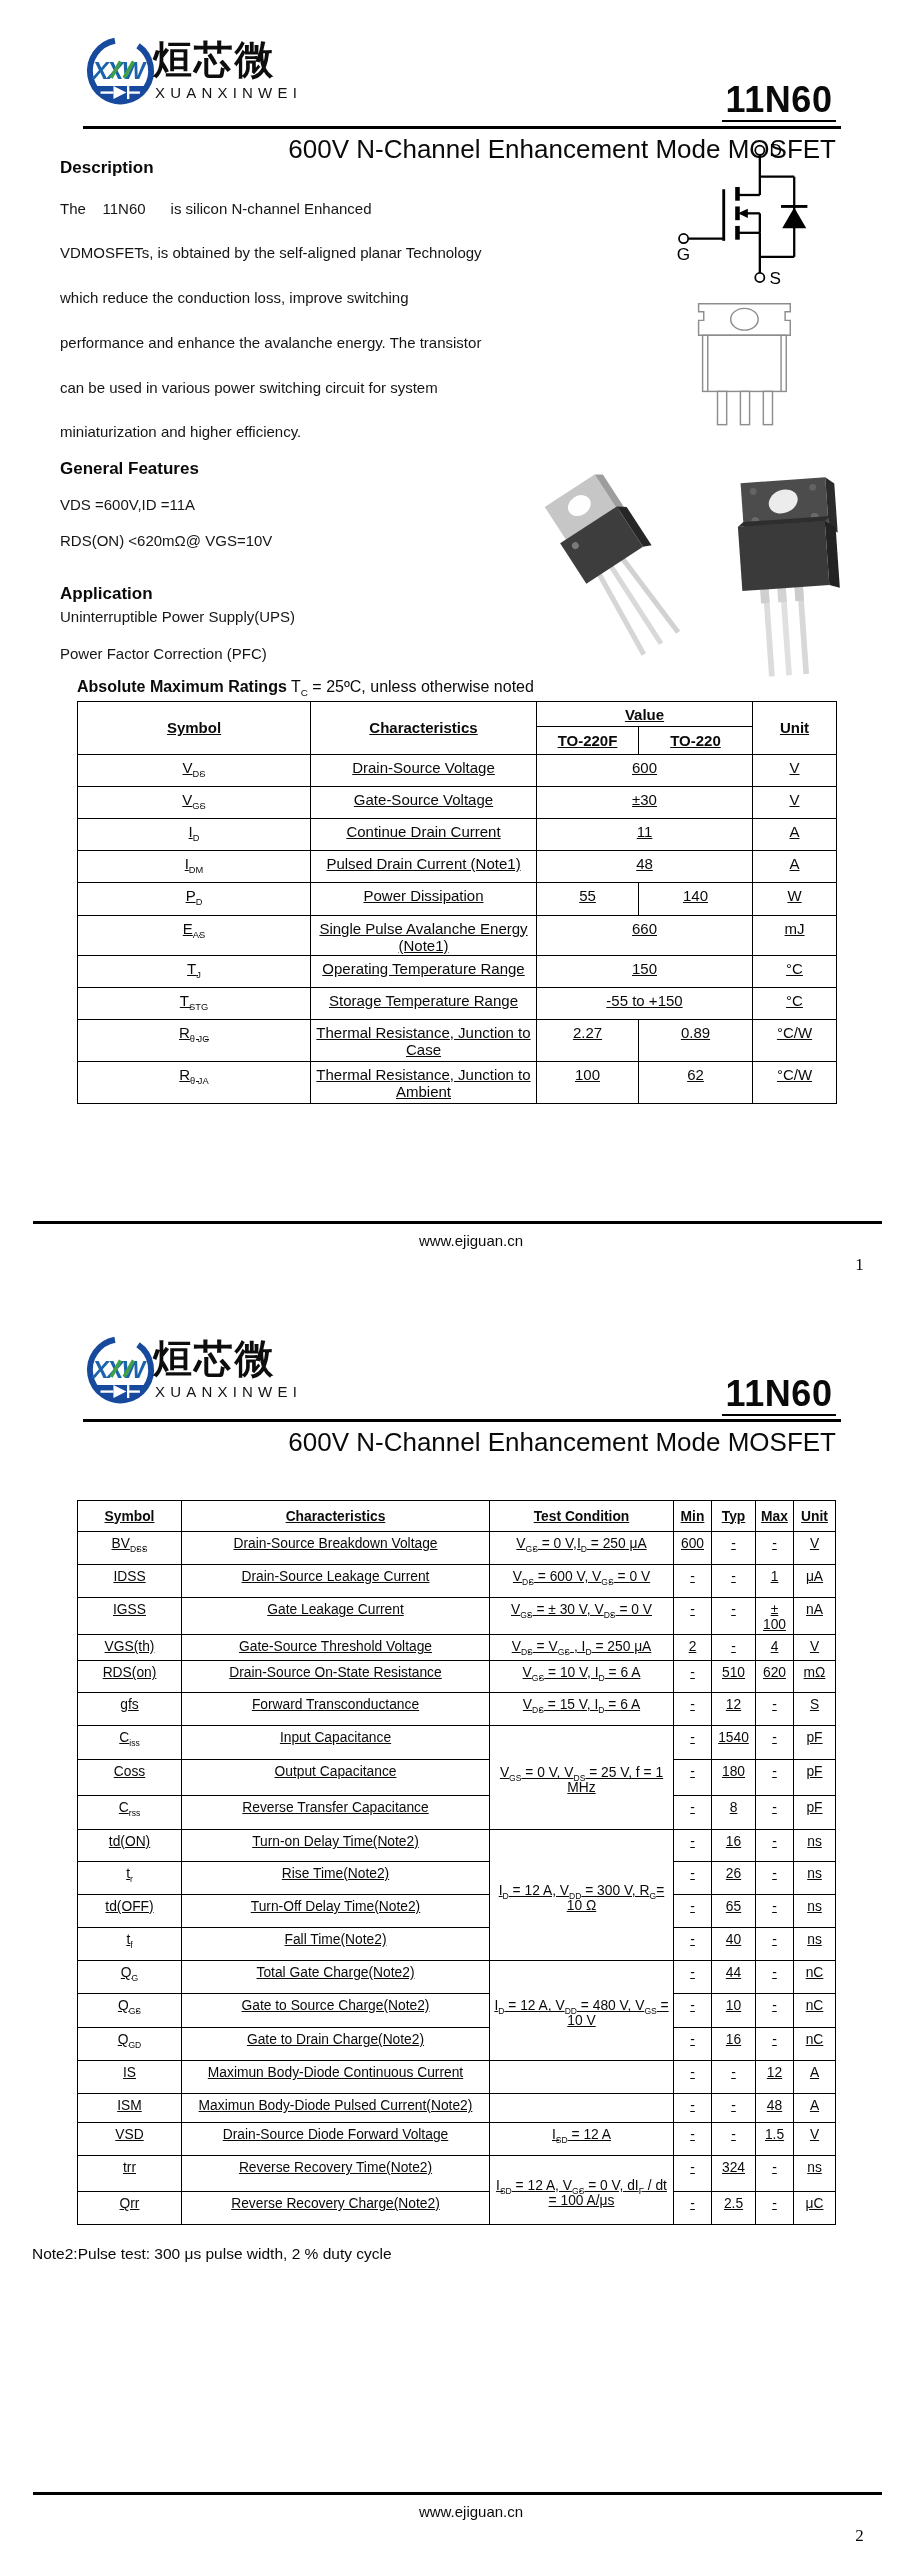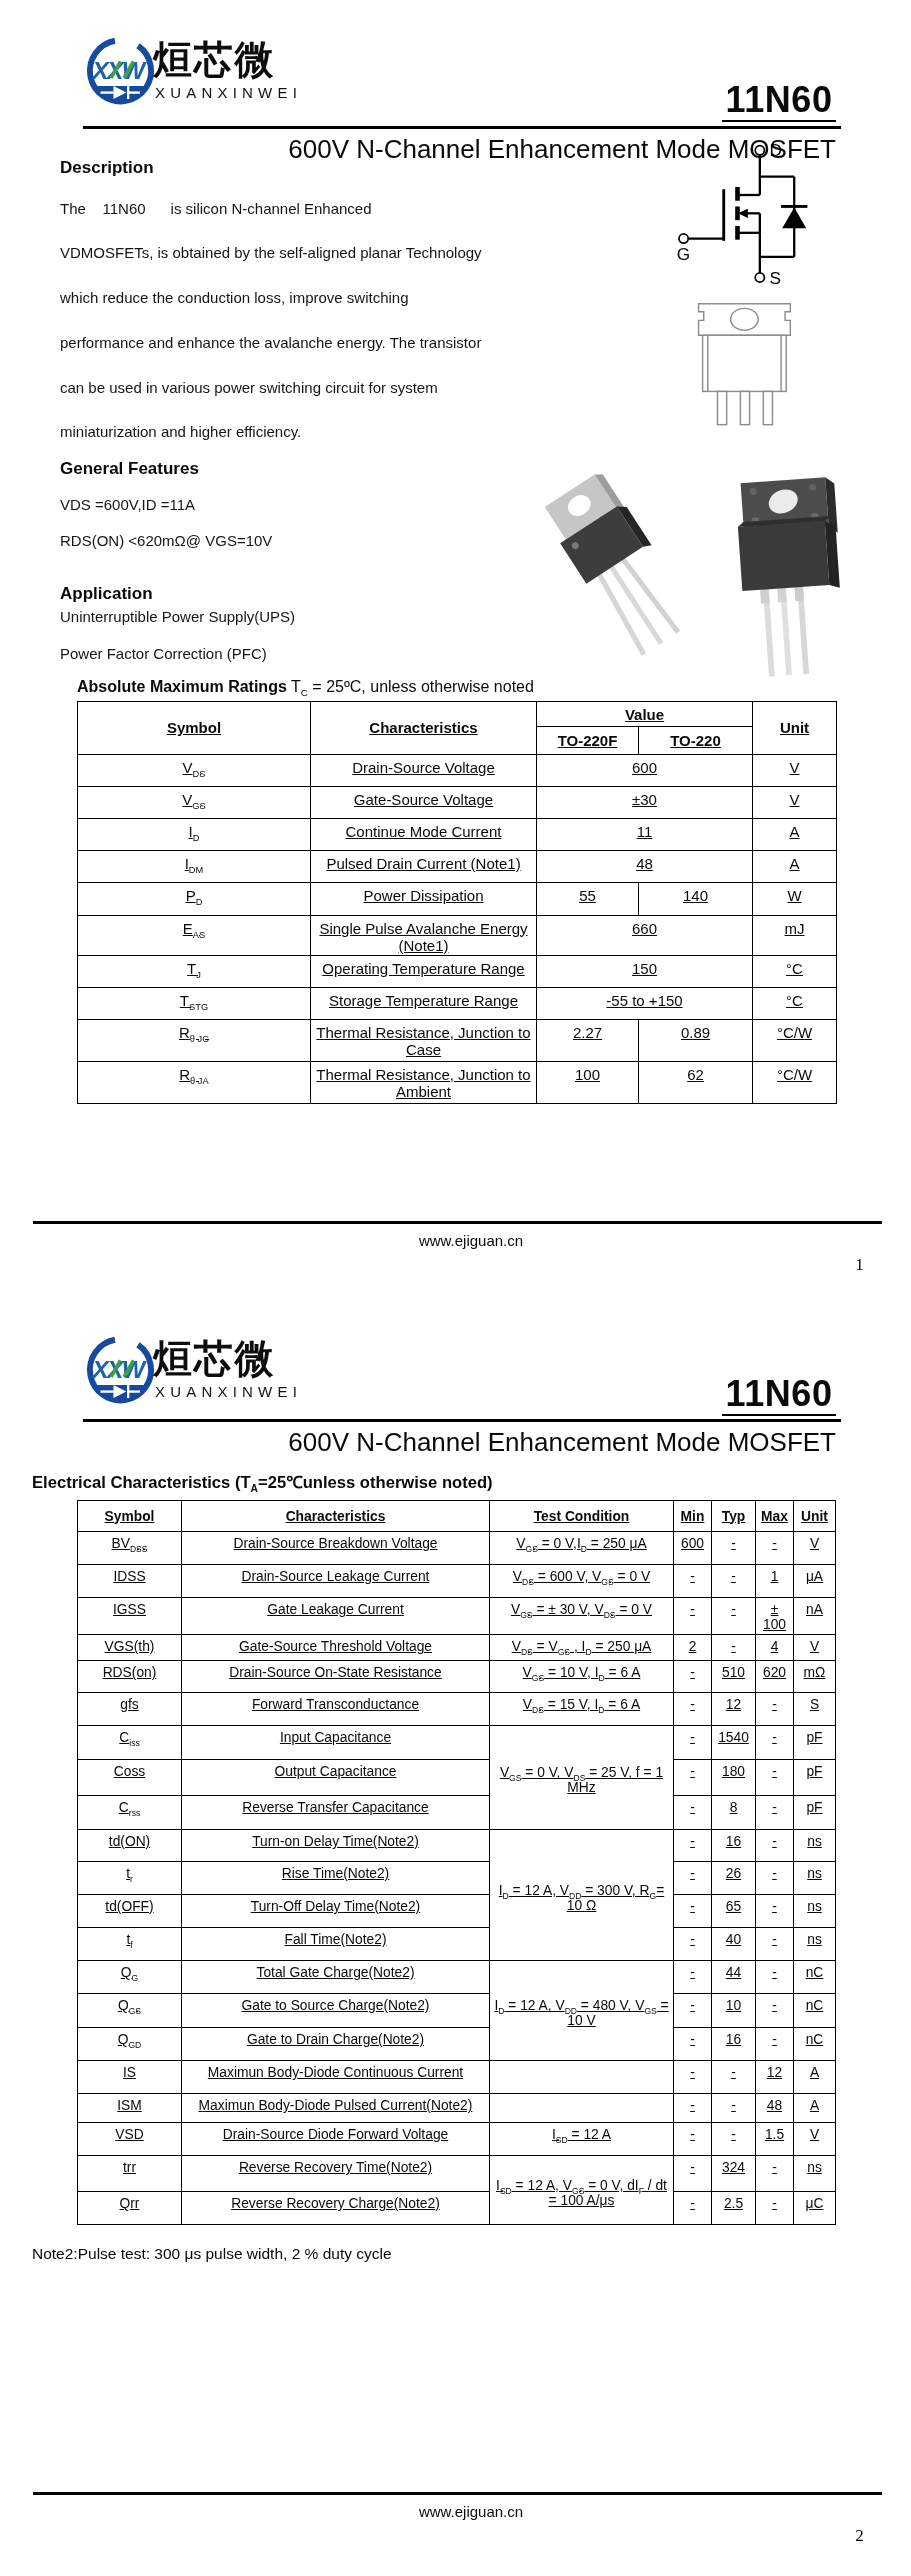--- a/index.html
+++ b/index.html
@@ -213,21 +213,21 @@
       <td>V</td>
     </tr>
     <tr style="height:32px">
       <td>V<sub>GS</sub></td>
       <td>Gate-Source Voltage</td>
       <td colspan="2">±30</td>
       <td>V</td>
     </tr>
     <tr style="height:32px">
       <td>I<sub>D</sub></td>
-      <td>Continue Mode Current</td>
+      <td>Continue Drain Current</td>
       <td colspan="2">11</td>
       <td>A</td>
     </tr>
     <tr style="height:32px">
       <td>I<sub>DM</sub></td>
       <td>Pulsed Drain Current (Note1)</td>
       <td colspan="2">48</td>
       <td>A</td>
     </tr>
     <tr style="height:33px">
@@ -292,21 +292,20 @@
       <line x1="75" y1="103" x2="95" y2="103" stroke="#ffffff" stroke-width="4"></line>
     </svg>
     <div class="logo-cn">烜芯微</div>
     <div class="logo-en">XUANXINWEI</div>
   </div>
 
   <div class="part-title">11N60</div>
   <div class="head-rule"></div>
   <div class="subtitle">600V N-Channel Enhancement Mode MOSFET</div>
 
-  <div class="elec-title">Electrical Characteristics (T<sub>A</sub>=25℃unless otherwise noted)</div>
 
   <table class="ds" id="elec-table">
     <colgroup>
         <col style="width:104px">
         <col style="width:308px">
         <col style="width:184px">
         <col style="width:38px">
         <col style="width:44px">
         <col style="width:38px">
         <col style="width:42px">

